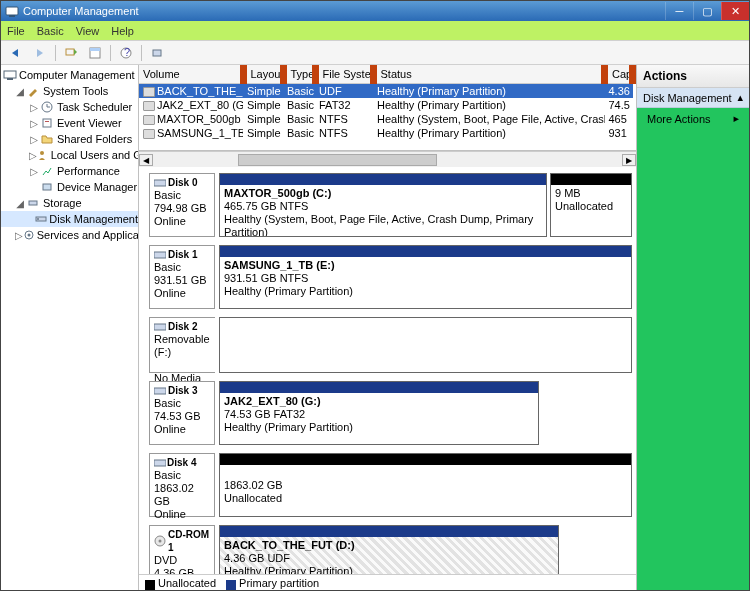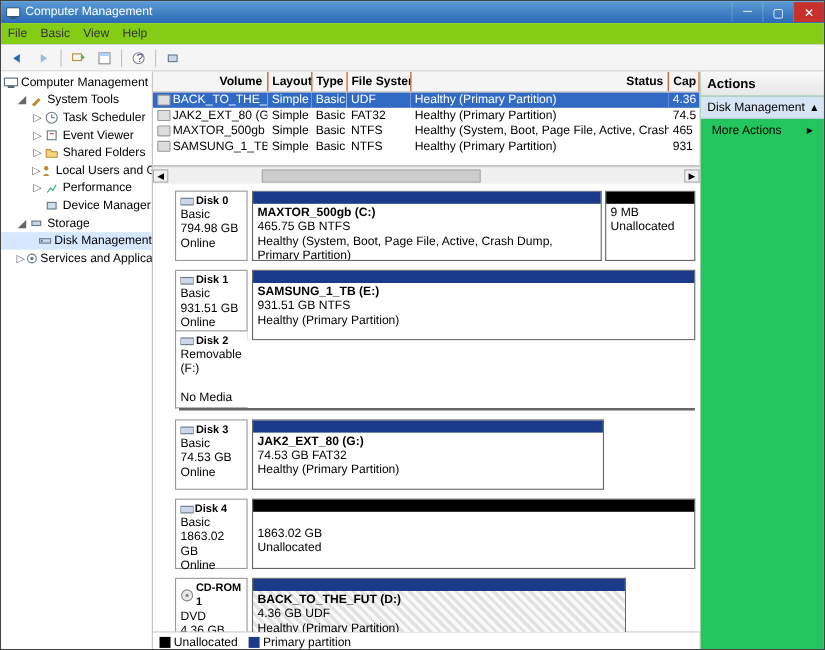--- a/index.html
+++ b/index.html
@@ -4,49 +4,49 @@
 <style>
 * { box-sizing: border-box; margin: 0; padding: 0; font-family: "Segoe UI", Tahoma, sans-serif; font-size: 11px; }
 body { background: #fff; width: 750px; height: 591px; overflow: hidden; border: 1px solid #444; }
 
 .title-bar { height: 20px; background: linear-gradient(#5b9bd5, #2a6ab5); display: flex; align-items: center; padding-left: 4px; color: #fff; }
 .title-bar .spacer { flex: 1; }
 .win-btns { display: flex; }
 .win-btn { width: 28px; height: 18px; margin: 0; display:flex; align-items:center; justify-content:center; color:#fff; border-left:1px solid rgba(255,255,255,.2); }
 .win-btn.close { background:#c9302c; }
 
-.menu-bar { height: 20px; background: #84cc16; border-bottom: 1px solid #d0d0d0; display:flex; align-items:center; padding-left: 6px; gap: 12px; }
+.menu-bar { height: 20px; background: #bef264; border-bottom: 1px solid #d0d0d0; display:flex; align-items:center; padding-left: 6px; gap: 12px; }
 .menu-bar span { color:#333; }
 
 .tool-bar { height: 24px; background:#f5f5f5; border-bottom:1px solid #d0d0d0; display:flex; align-items:center; padding-left:4px; gap:2px; }
 .tool-btn { width:22px; height:20px; display:flex; align-items:center; justify-content:center; border:1px solid transparent; }
 .divider { width:1px; height:16px; background:#c0c0c0; margin:0 2px; }
 
 .main { display:flex; height: 527px; }
 .tree-pane { width:138px; border-right:1px solid #c0c0c0; overflow:hidden; background:#fff; padding-top:2px; }
 .tree-item { display:flex; align-items:center; height:16px; padding-left:2px; white-space:nowrap; }
 .tree-item.sel { background:#d6e8ff; }
 .tree-exp { width:10px; display:inline-block; text-align:center; color:#666; font-size:10px; }
 .tree-icon { width:16px; height:14px; display:inline-flex; align-items:center; justify-content:center; margin-right:2px; }
 .ind0{padding-left:2px}.ind1{padding-left:14px}.ind2{padding-left:28px}
 
 .center-pane { flex:1; display:flex; flex-direction:column; border-right:1px solid #c0c0c0; }
 .vol-table-wrap { height:86px; overflow:hidden; border-bottom:1px solid #c0c0c0; position:relative; }
 .vol-table { width:100%; border-collapse:collapse; table-layout:fixed; }
-.vol-table th { background:#f5f5f5; border-right:1px solid #c2410c; border-bottom:1px solid #ccc; text-align:right; padding:2px 4px; font-weight:bold; height:18px; white-space:nowrap; overflow:hidden; }
+.vol-table th { background:#f5f5f5; border-right:7px solid #c2410c; border-bottom:1px solid #ccc; text-align:left; padding:2px 4px; font-weight:normal; height:18px; white-space:nowrap; overflow:hidden; }
 .vol-table td { padding:1px 4px; white-space:nowrap; overflow:hidden; }
 .vol-table tr.sel td { background:#316ac5; color:#fff; }
 .vol-icon { display:inline-block; width:12px; height:10px; background:#ddd; border:1px solid #999; border-radius:1px; margin-right:2px; vertical-align:middle; }
 .hscroll { height:16px; background:#f0f0f0; border-top:1px solid #ccc; position:relative; }
 .hscroll .thumb { position:absolute; left:20%; width:40%; top:2px; height:12px; background:#cdcdcd; border:1px solid #aaa; }
 .hscroll .arr { position:absolute; top:2px; width:14px; height:12px; background:#f0f0f0; border:1px solid #aaa; display:flex; align-items:center; justify-content:center; font-size:8px; }
 
 .graphic-pane { flex:1; overflow-y:auto; padding:2px; background:#fff; }
-.disk-row { display:flex; margin:4px 2px 8px 18px; height:64px;justify-content:flex-end; }
-.disk-row.short { height:56px;flex-direction:column; }
+.disk-row { display:flex; margin:4px 2px 8px 8px; height:64px; }
+.disk-row.short { height:56px; }
 .disk-info { width:66px; padding:2px 4px; border:1px solid #999; background:#fff; font-size:10px; line-height:13px; }
 .disk-info b { font-size:10px; }
 .part-area { flex:1; display:flex; margin-left:4px; gap:3px; }
 .part { border:1px solid #666; position:relative; background:#fff; display:flex; flex-direction:column; }
 .part-stripe { height:11px; }
 .stripe-primary { background:#1b3a8a; }
 .stripe-unalloc { background:#000; }
 .part-body { flex:1; padding:2px 4px; font-size:10px; line-height:12px; overflow:hidden; }
 .hatch { background: repeating-linear-gradient(45deg,#fafafa,#fafafa 3px,#e2e2e2 3px,#e2e2e2 6px); }
 

